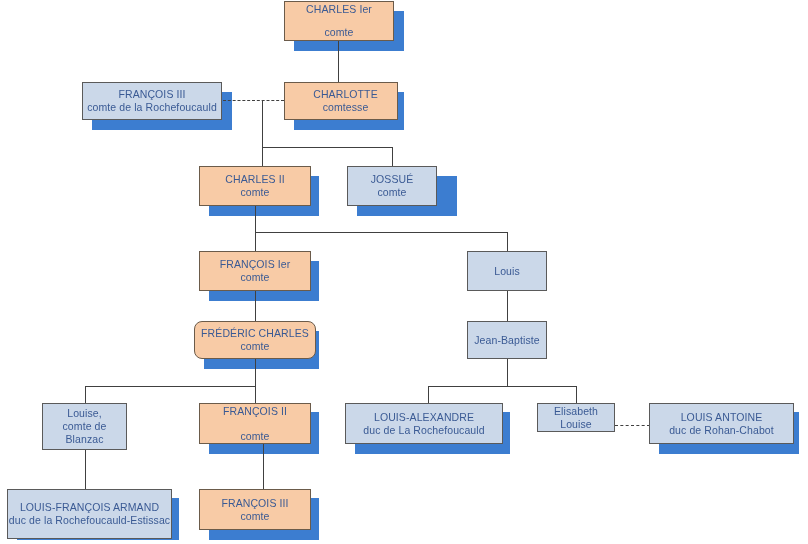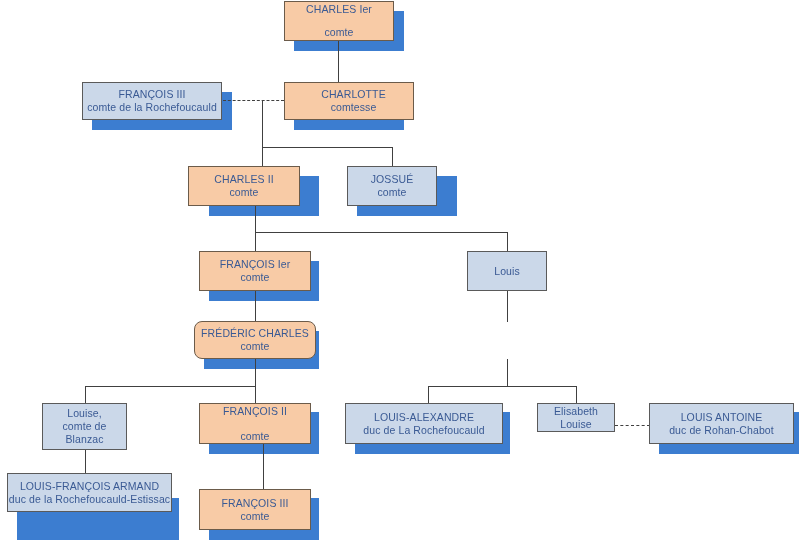--- a/index.html
+++ b/index.html
@@ -102,26 +102,26 @@
   <div class="node peach" style="left:284px;top:1px;width:110px;height:40px;justify-content:space-between;">
     <span class="l1">CHARLES Ier</span>
     <span class="l2">comte</span>
   </div>
 
   <div class="node blue" style="left:82px;top:82px;width:140px;height:38px;">
     <span class="l1">FRANÇOIS III</span>
     <span class="l2">comte de la Rochefoucauld</span>
   </div>
 
-  <div class="node peach" style="left:284px;top:82px;width:130px;height:38px;padding-left:12px;">
+  <div class="node peach" style="left:284px;top:82px;width:114px;height:38px;padding-left:12px;">
     <span class="l1">CHARLOTTE</span>
     <span class="l2">comtesse</span>
   </div>
 
-  <div class="node peach" style="left:188px;top:166px;width:112px;height:40px;">
+  <div class="node peach" style="left:199px;top:166px;width:112px;height:40px;">
     <span class="l1">CHARLES II</span>
     <span class="l2">comte</span>
   </div>
 
   <div class="node blue" style="left:347px;top:166px;width:90px;height:40px;">
     <span class="l1">JOSSUÉ</span>
     <span class="l2">comte</span>
   </div>
 
   <div class="node peach" style="left:199px;top:251px;width:112px;height:40px;align-items:center;">
@@ -131,20 +131,23 @@
 
   <div class="node blue" style="left:467px;top:251px;width:80px;height:40px;">
     <span class="l1">Louis</span>
   </div>
 
   <div class="node peach" style="left:194px;top:321px;width:122px;height:38px;border-radius:8px;">
     <span class="l1">FRÉDÉRIC CHARLES</span>
     <span class="l2">comte</span>
   </div>
 
+  <div class="node blue" style="left:467px;top:321px;width:80px;height:38px;">
+    <span class="l1">Jean-Baptiste</span>
+  </div>
 
   <div class="node blue" style="left:42px;top:403px;width:85px;height:47px;">
     <span class="l1">Louise,</span>
     <span class="l2">comte de</span>
     <span class="l3">Blanzac</span>
   </div>
 
   <div class="node peach" style="left:199px;top:403px;width:112px;height:41px;gap:12px;">
     <span class="l1">FRANÇOIS II</span>
     <span class="l2">comte</span>
@@ -158,21 +161,21 @@
   <div class="node blue" style="left:537px;top:403px;width:78px;height:29px;">
     <span class="l1">Elisabeth</span>
     <span class="l2">Louise</span>
   </div>
 
   <div class="node blue" style="left:649px;top:403px;width:145px;height:41px;">
     <span class="l1">LOUIS ANTOINE</span>
     <span class="l2">duc de Rohan-Chabot</span>
   </div>
 
-  <div class="node blue" style="left:7px;top:473px;width:165px;height:39px;">
+  <div class="node blue" style="left:7px;top:489px;width:165px;height:50px;">
     <span class="l1">LOUIS-FRANÇOIS ARMAND</span>
     <span class="l2">duc de la Rochefoucauld-Estissac</span>
   </div>
 
   <div class="node peach" style="left:199px;top:489px;width:112px;height:41px;">
     <span class="l1">FRANÇOIS III</span>
     <span class="l2">comte</span>
   </div>
 
 </div>

